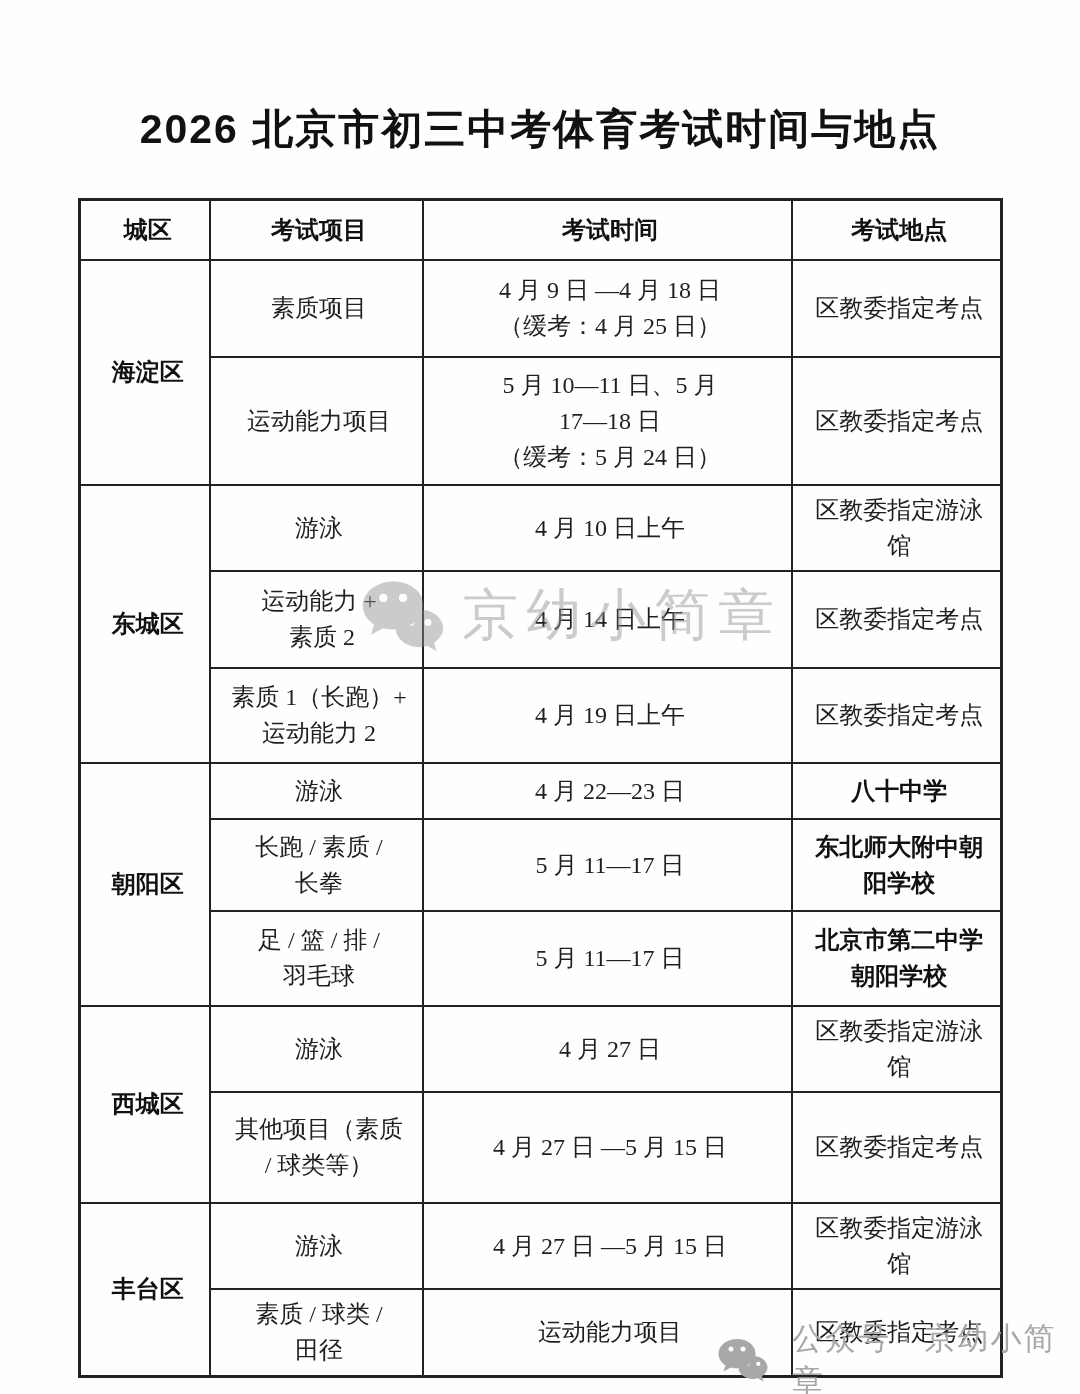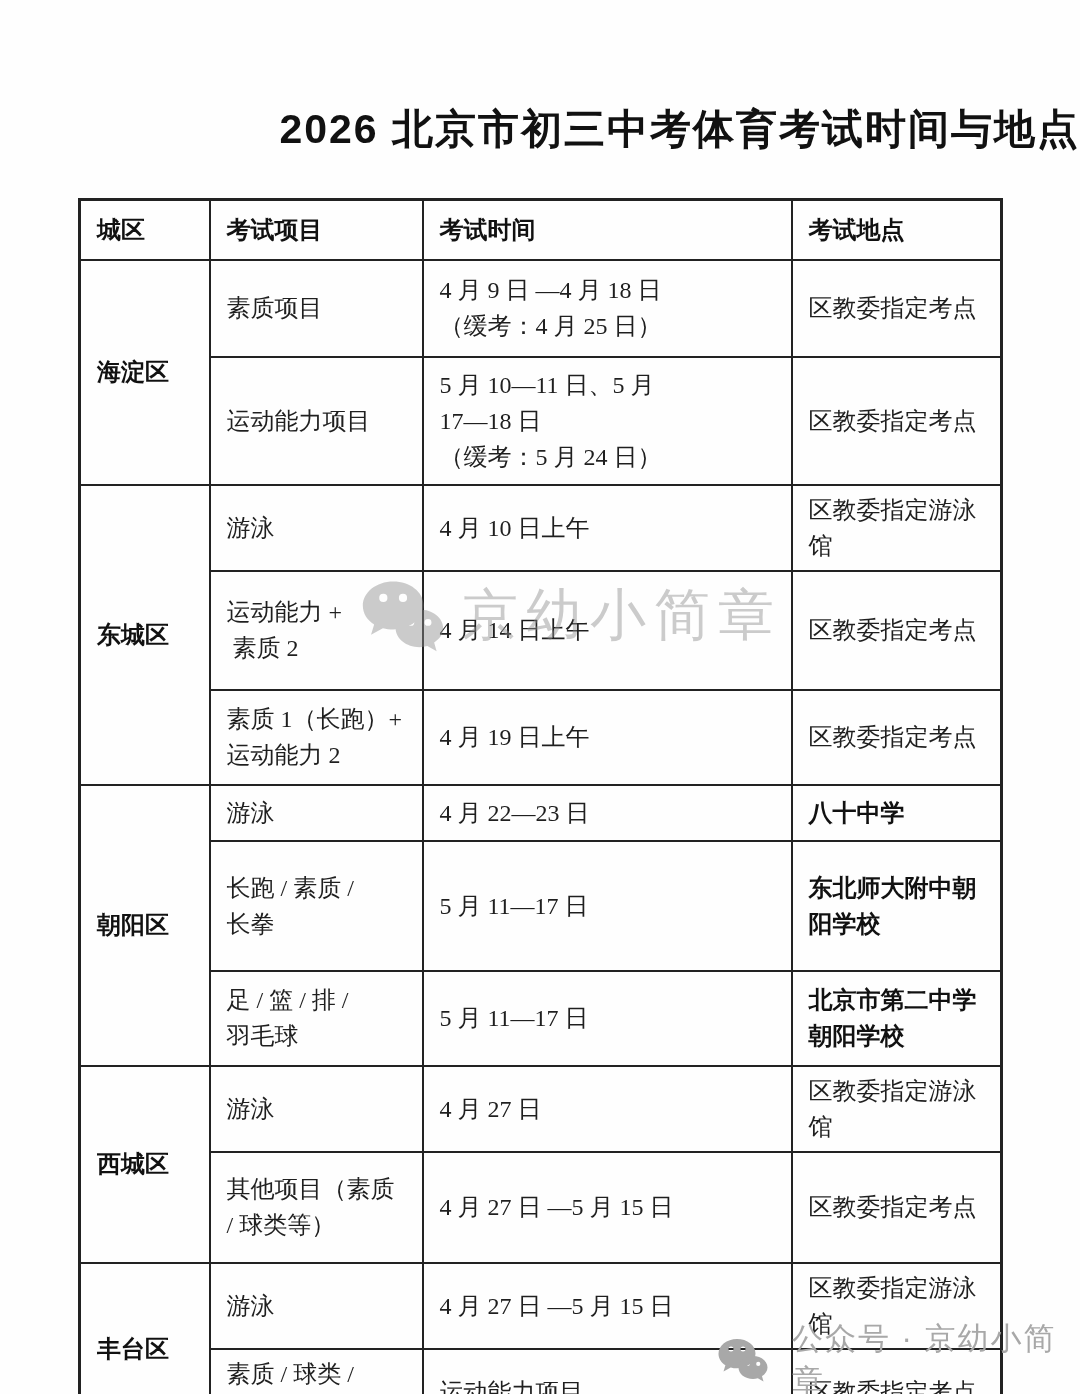--- a/index.html
+++ b/index.html
@@ -19,21 +19,21 @@
     width:1080px;
     height:1394px;
     background:#fefefe;
     overflow:hidden;
   }
   .title{
     position:absolute;
     top:102px;
     left:0;
     width:100%;
-    text-align:right;
+    text-align:center;
     font-family:"Liberation Sans","DejaVu Sans",sans-serif;
     font-weight:bold;
     font-size:41px;
     letter-spacing:2px;
     color:#111;
   }
   table.exam{
     position:absolute;
     left:78px;
     top:198px;
@@ -41,21 +41,21 @@
     border-collapse:collapse;
     table-layout:fixed;
     background:transparent;
   }
   table.exam td,table.exam th{
     border:2px solid var(--border-c);
     vertical-align:middle;
     font-size:24px;
     line-height:1.5;
     padding:6px 10px 6px 16px;
-    text-align:left;
+    text-align:center;
   }
   table.exam{border:3px solid var(--border-c);}
   th{
     font-family:"Liberation Sans","DejaVu Sans",sans-serif;
     font-weight:bold;
     font-size:25px;
     color:#111;
   }
   td.district{
     font-family:"Liberation Sans","DejaVu Sans",sans-serif;
@@ -148,40 +148,40 @@
 （缓考：5 月 24 日）</td>
       <td class="loc">区教委指定考点</td>
     </tr>
 
     <tr style="height:57px">
       <td class="district" rowspan="3">东城区</td>
       <td class="item">游泳</td>
       <td class="time">4 月 10 日上午</td>
       <td class="loc">区教委指定游泳馆</td>
     </tr>
-    <tr style="height:119px">
+    <tr style="height:97px">
       <td class="item">运动能力 +
  素质 2</td>
       <td class="time">4 月 14 日上午</td>
       <td class="loc">区教委指定考点</td>
     </tr>
     <tr style="height:95px">
       <td class="item">素质 1（长跑）+
 运动能力 2</td>
       <td class="time">4 月 19 日上午</td>
       <td class="loc">区教委指定考点</td>
     </tr>
 
     <tr style="height:56px">
       <td class="district" rowspan="3">朝阳区</td>
       <td class="item">游泳</td>
       <td class="time">4 月 22—23 日</td>
       <td class="loc loc-bold">八十中学</td>
     </tr>
-    <tr style="height:130px">
+    <tr style="height:92px">
       <td class="item">长跑 / 素质 /
 长拳</td>
       <td class="time">5 月 11—17 日</td>
       <td class="loc loc-bold">东北师大附中朝阳学校</td>
     </tr>
     <tr style="height:95px">
       <td class="item">足 / 篮 / 排 /
 羽毛球</td>
       <td class="time">5 月 11—17 日</td>
       <td class="loc loc-bold">北京市第二中学朝阳学校</td>

